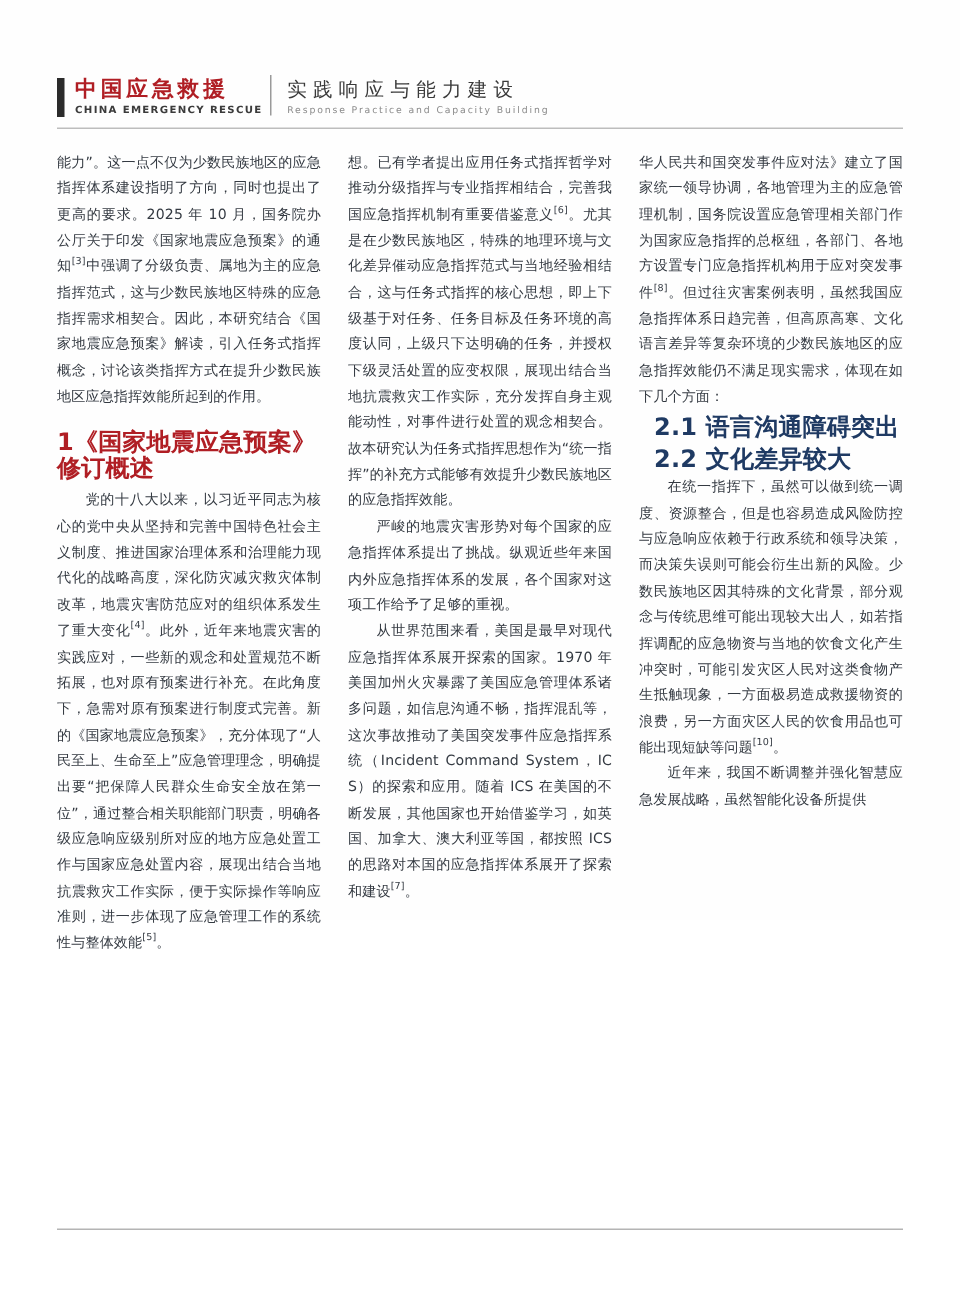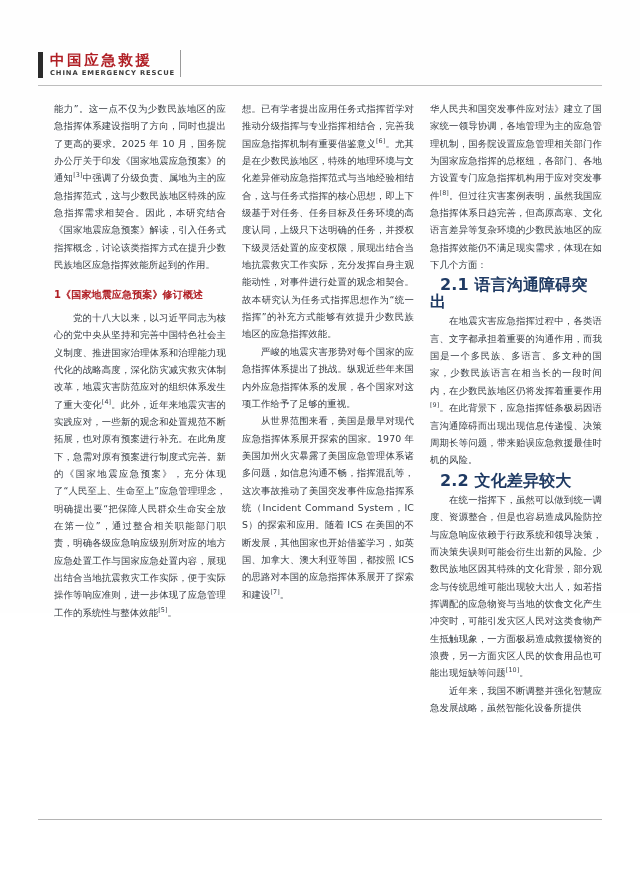--- a/index.html
+++ b/index.html
@@ -91,40 +91,39 @@
   .cols{
     position:absolute;
     left:38px; top:100px;
     width:564px; height:690px;
     display:flex;
     justify-content:space-between;
   }
   .col{
     width:176px;
     box-sizing:border-box;
-    margin-left:16px;
   }
   p.body{
     margin:0;
     font-family:"DejaVu Sans","Liberation Sans",sans-serif;
     font-size:9.4px;
     line-height:17.35px;
     color:#343a42;
     text-align:justify;
     text-justify:inter-ideograph;
     letter-spacing:0.1px;
     word-break:break-all;
   }
   p.body.indent{ text-indent:19px; }
   p.body.cont{ text-indent:0; }
 
   h2.sec{
     margin:14px 0 5px 0;
     font-family:"DejaVu Sans","Liberation Sans",sans-serif;
-    font-size:10px;
+    font-size:16px;
     font-weight:bold;
     line-height:16.5px;
     color:#b01e24;
     letter-spacing:0.15px;
     text-align:left;
   }
 
   h3.subsec{
     margin:4px 0 2px 0;
     font-family:"DejaVu Sans","Liberation Sans",sans-serif;
@@ -177,20 +176,24 @@
 
 <div class="page">
 
   <div class="masthead">
     <div class="mh-bar"></div>
     <div class="mh-left">
       <div class="mh-cn">中国应急救援</div>
       <div class="mh-en">CHINA EMERGENCY RESCUE</div>
     </div>
     <div class="mh-divider"></div>
+    <div class="mh-right">
+      <div class="mh-sub-cn">实践响应与能力建设</div>
+      <div class="mh-sub-en">Response Practice and Capacity Building</div>
+    </div>
   </div>
   <div class="mh-rule"></div>
 
   <div class="cols">
 
     <div class="col">
       <p class="body cont"><span>能力”。这一点不仅为少数民族地区的应急指挥体系建设指明了方向，同时也提出了更高的要求。2025 年 10 月，国务院办公厅关于印发《国家地震应急预案》的通知</span><sup class="ref">[3]</sup><span>中强调了分级负责、属地为主的应急指挥范式，这与少数民族地区特殊的应急指挥需求相契合。因此，本研究结合《国家地震应急预案》解读，引入任务式指挥概念，讨论该类指挥方式在提升少数民族地区应急指挥效能所起到的作用。</span></p>
 
       <h2 class="sec">1《国家地震应急预案》修订概述</h2>
 
@@ -206,21 +209,20 @@
 
       <p class="body indent"><span>从世界范围来看，美国是最早对现代应急指挥体系展开探索的国家。1970 年美国加州火灾暴露了美国应急管理体系诸多问题，如信息沟通不畅，指挥混乱等，这次事故推动了美国突发事件应急指挥系统（Incident Command System，ICS）的探索和应用。随着 ICS 在美国的不断发展，其他国家也开始借鉴学习，如英国、加拿大、澳大利亚等国，都按照 ICS 的思路对本国的应急指挥体系展开了探索和建设</span><sup class="ref">[7]</sup><span>。</span></p>
 
     </div>
 
     <div class="col">
       <p class="body cont"><span>华人民共和国突发事件应对法》建立了国家统一领导协调，各地管理为主的应急管理机制，国务院设置应急管理相关部门作为国家应急指挥的总枢纽，各部门、各地方设置专门应急指挥机构用于应对突发事件</span><sup class="ref">[8]</sup><span>。但过往灾害案例表明，虽然我国应急指挥体系日趋完善，但高原高寒、文化语言差异等复杂环境的少数民族地区的应急指挥效能仍不满足现实需求，体现在如下几个方面：</span></p>
 
       <h3 class="subsec">2.1 语言沟通障碍突出</h3>
 
-      <p class="body indent"><span>在地震灾害应急指挥过程中，各类语言、文字都承担着重要的沟通作用，而我国是一个多民族、多语言、多文种的国家，少数民族语言在相当长的一段时间内，在少数民族地区仍将发挥着重要作用</span><sup class="ref">[9]</sup><span>。在此背景下，应急指挥链条极易因语言沟通障碍而出现出现信息传递慢、决策周期长等问题，带来贻误应急救援最佳时机的风险。</span></p>
 
       <h3 class="subsec">2.2 文化差异较大</h3>
 
       <p class="body indent"><span>在统一指挥下，虽然可以做到统一调度、资源整合，但是也容易造成风险防控与应急响应依赖于行政系统和领导决策，而决策失误则可能会衍生出新的风险。少数民族地区因其特殊的文化背景，部分观念与传统思维可能出现较大出人，如若指挥调配的应急物资与当地的饮食文化产生冲突时，可能引发灾区人民对这类食物产生抵触现象，一方面极易造成救援物资的浪费，另一方面灾区人民的饮食用品也可能出现短缺等问题</span><sup class="ref">[10]</sup><span>。</span></p>
 
 
       <p class="body indent">近年来，我国不断调整并强化智慧应急发展战略，虽然智能化设备所提供</p>
     </div>
 
   </div>

